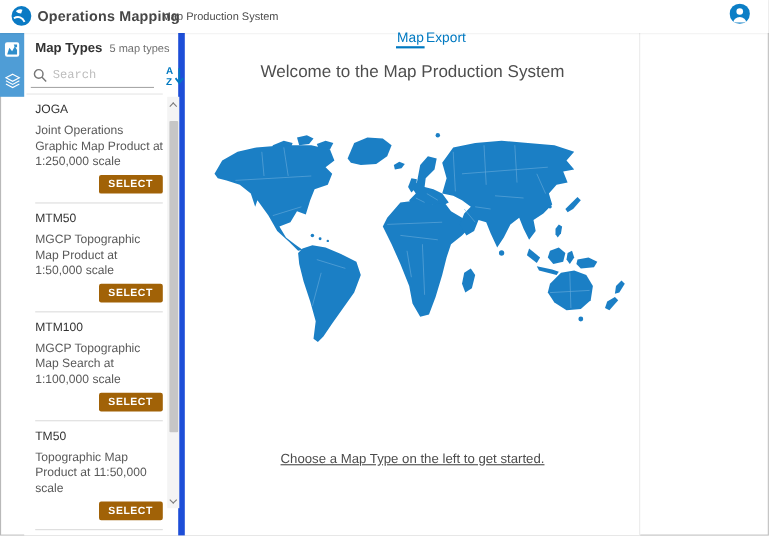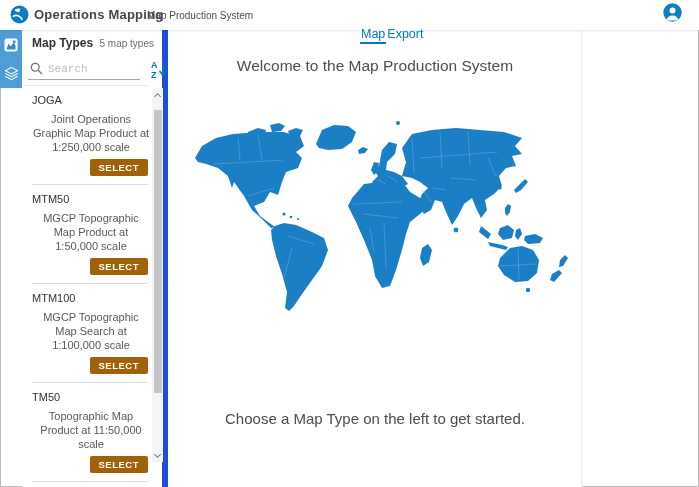--- a/index.html
+++ b/index.html
@@ -38,41 +38,41 @@
   .search-row { position:absolute; left:6px; top:28px; width:132px; height:24px; }
   .search-box { position:absolute; left:0; top:0; width:112px; height:22px; border-bottom:1px solid #a8a8a8; display:flex; align-items:center; gap:5px; padding-left:2px; }
   .search-input { border:0; outline:0; width:88px; font-size:11px; color:#4c4c4c; font-family:Liberation Mono, monospace; background:transparent; }
   .search-input::placeholder { color:#bdbdbd; }
   .sort-btn { position:absolute; right:-8px; top:1px; width:18px; height:20px; cursor:pointer; }
   .head-divider { position:absolute; left:2px; right:14px; top:55px; border-top:1px solid #e6e6e6; }
 
   .list { position:absolute; left:0; top:56px; width:146px; bottom:0; overflow:hidden; padding:0 20px 0 10px; }
   .item { padding-top:8px; }
   .item-title { font-size:11px; font-weight:400; color:#323232; line-height:12px; }
-  .item-desc { margin-top:6px; font-size:11px; line-height:14px; color:#595959; width:118px;text-align:center; }
+  .item-desc { margin-top:6px; font-size:11px; line-height:14px; color:#595959; width:118px; }
   .item-btn-row { margin-top:5px; display:flex; justify-content:flex-end; }
   .select-btn {
     background:#a16207; color:#fff; border:0; border-radius:2px; cursor:pointer;
     font-family:"Liberation Sans",sans-serif; font-size:9.5px; font-weight:700;
     letter-spacing:.5px; padding:4px 9px; height:17px; line-height:9px;
   }
   .item-divider { margin-top:8px; border-top:1px solid #dcdcdc; }
 
   
   .scrollbar { position:absolute; left:130px; top:58px; width:11px; height:374px; background:#f4f4f4; z-index:6; }
   .scroll-arrow { position:absolute; left:0; width:11px; height:14px; display:flex; align-items:center; justify-content:center; cursor:pointer; }
   .scroll-arrow.up { top:0; } .scroll-arrow.down { bottom:0; }
   .chev { width:5px; height:5px; border-right:1.4px solid #7a7a7a; border-bottom:1.4px solid #7a7a7a; }
   .chev.u { transform:rotate(-135deg); margin-top:3px; } .chev.d { transform:rotate(45deg); margin-bottom:2px; }
   .scroll-thumb { position:absolute; left:1.5px; top:22px; width:8px; height:283px; background:#c6c6c6; border-radius:1px; cursor:grab; }
 
   
   .main { position:absolute; left:168px; top:30px; width:414px; height:457px; background:#fff; border-right:1px solid #ececec; }
   .welcome { position:absolute; left:0; width:414px; top:27px; text-align:center; font-size:15.5px; font-weight:400; color:#4e4e4e; }
-  .helper { position:absolute; left:0; width:414px; top:380px; text-align:center; font-size:15px; color:#4c4c4c; }
+  .helper { position:absolute; left:0; width:414px; top:380px; text-align:center; font-size:12px; color:#4c4c4c;text-decoration:underline; }
   .world-map { position:absolute; left:20px; top:88px; width:394px; height:198px; }
 </style>
 </head>
 <body>
 
 <div class="page">
 
   <div class="header">
     <svg class="logo" viewBox="0 0 19 19">
       <circle cx="9.5" cy="9.5" r="9" fill="#0a7ac4"></circle>

